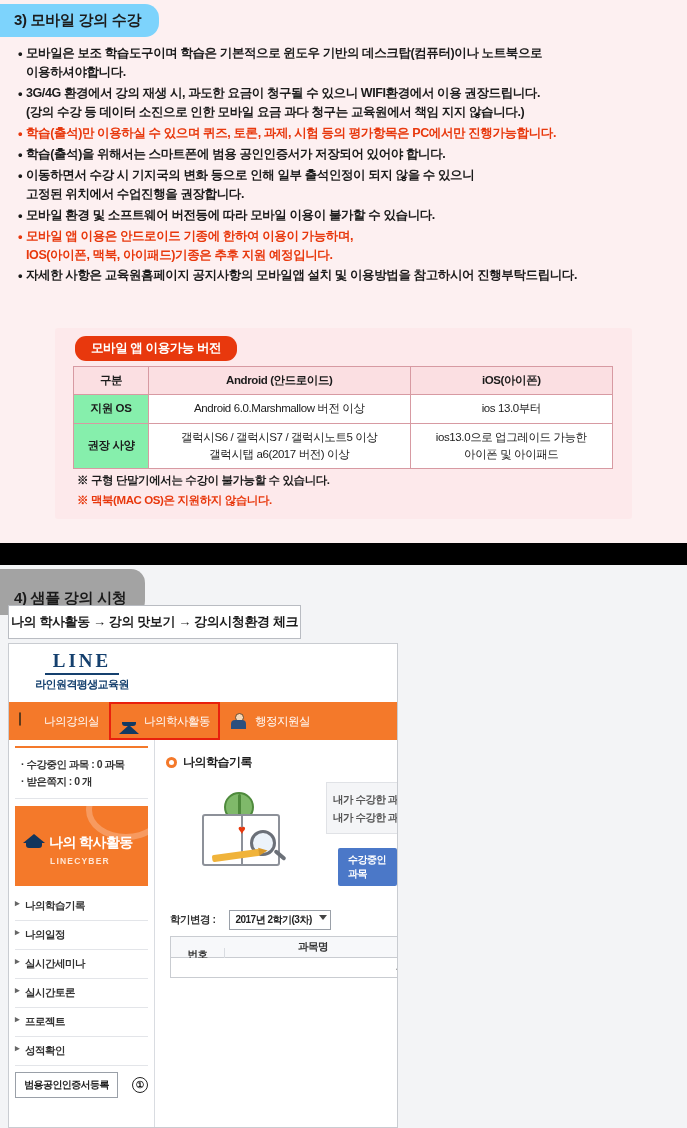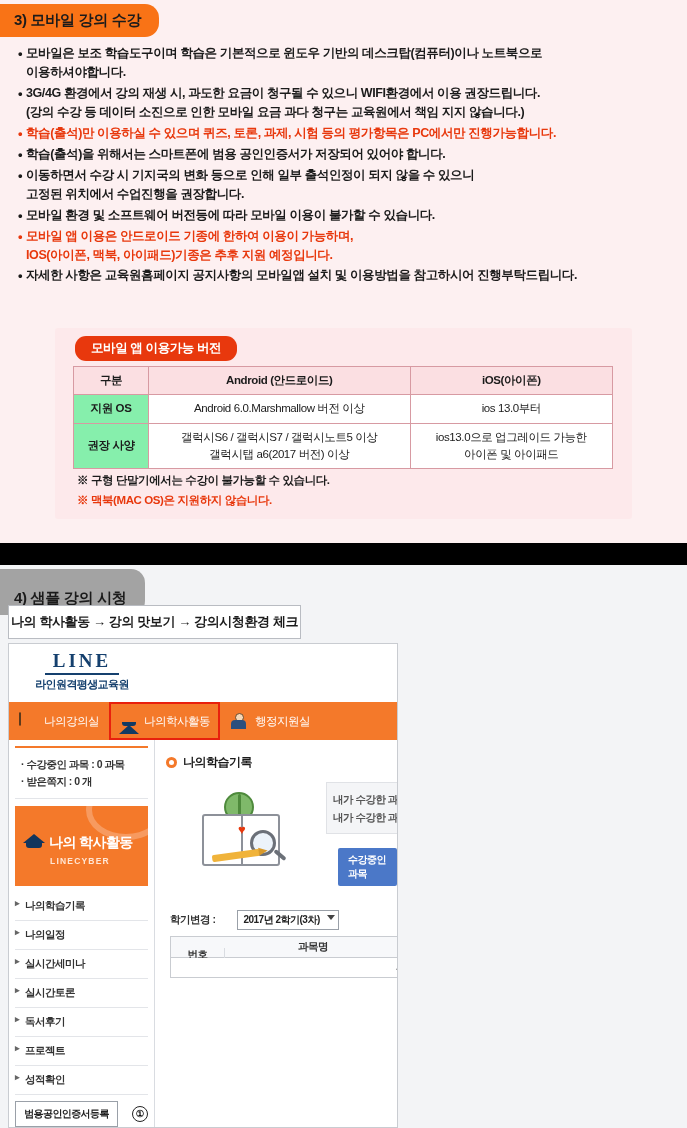--- a/index.html
+++ b/index.html
@@ -19,21 +19,21 @@
   
   .section1 {
     position: absolute;
     left: 0; top: 0;
     width: 687px;
     height: 543px;
     background: #fdf0f1;
   }
   .sect-title {
     display: inline-block;
-    background: #f97316;
+    background: #7dd3fc;
     color: #1b1b1b;
     font-size: 15px;
     font-weight: bold;
     padding: 7px 18px 7px 14px;
     border-top-right-radius: 14px;
     border-bottom-right-radius: 14px;
     letter-spacing: -0.3px;
   }
   .sect1-title-wrap { position: absolute; left: 0; top: 4px; }
 
@@ -525,21 +525,21 @@
     font-weight: bold;
     letter-spacing: -0.5px;
     padding: 5px 10px;
     border-radius: 2px;
   }
   .selectrow {
     position: absolute;
     left: 14px; top: 170px;
     display: flex;
     align-items: center;
-    gap: 22px;
+    gap: 14px;
     font-size: 10.5px;
     font-weight: bold;
     color: #333;
     letter-spacing: -0.5px;
   }
   .selectbox {
     border: 1px solid #9aa0a8;
     background: #fff;
     font-size: 10px;
     color: #222;
@@ -739,21 +739,20 @@
           <div class="ob-cap"></div>
           <div class="ob-title">나의 학사활동</div>
           <div class="ob-sub">LINECYBER</div>
         </div>
 
         <div class="lnav">
           <div class="lnav-item"><span>나의학습기록</span></div>
           <div class="lnav-item"><span>나의일정</span></div>
           <div class="lnav-item"><span>실시간세미나</span></div>
           <div class="lnav-item"><span>실시간토론</span></div>
-          <div class="lnav-item"><span>독서후기</span></div>
           <div class="lnav-item"><span>프로젝트</span></div>
           <div class="lnav-item"><span>성적확인</span></div>
         </div>
 
         <div class="btnrow">
           <div class="lbtn">범용공인인증서등록</div>
           <div class="circnum">①</div>
         </div>
 
       </div>

